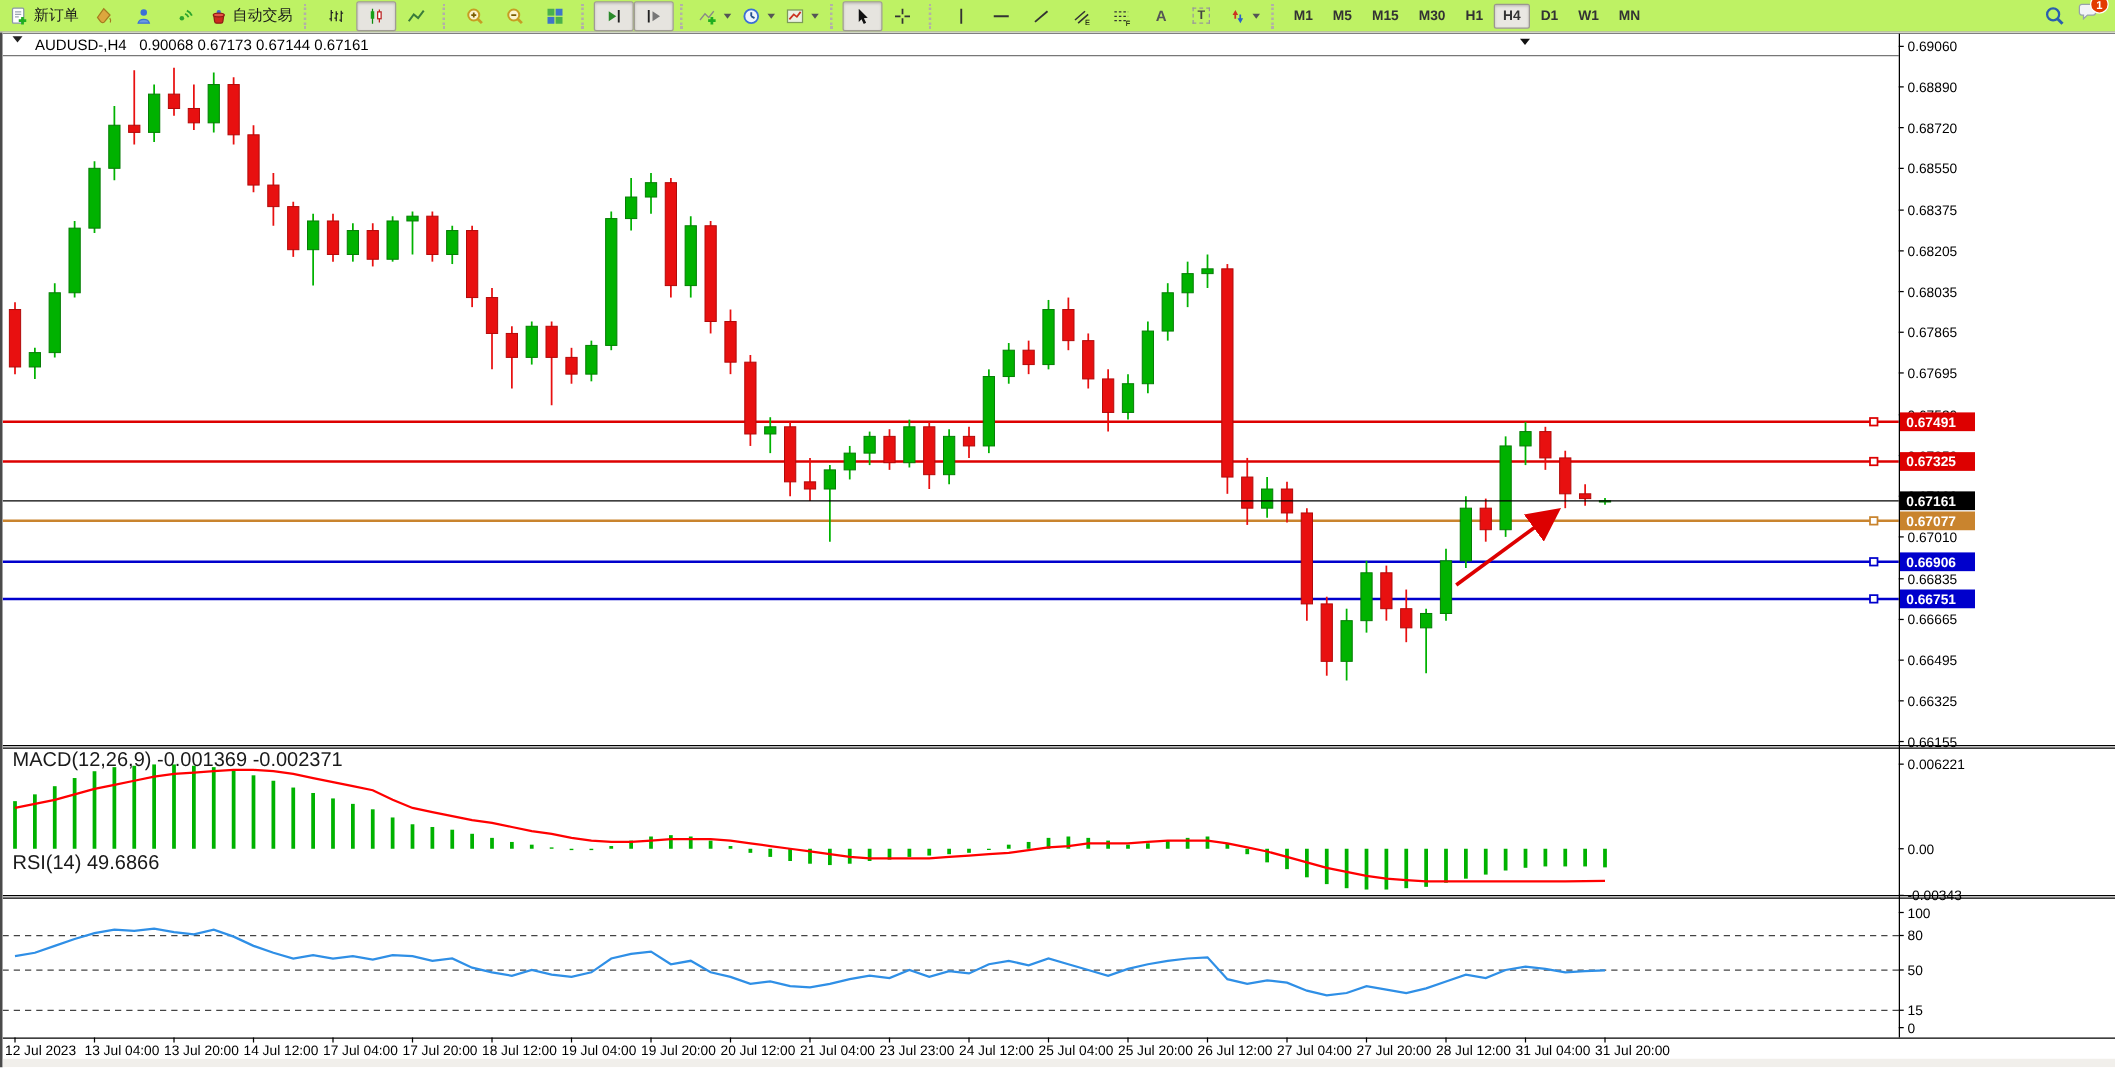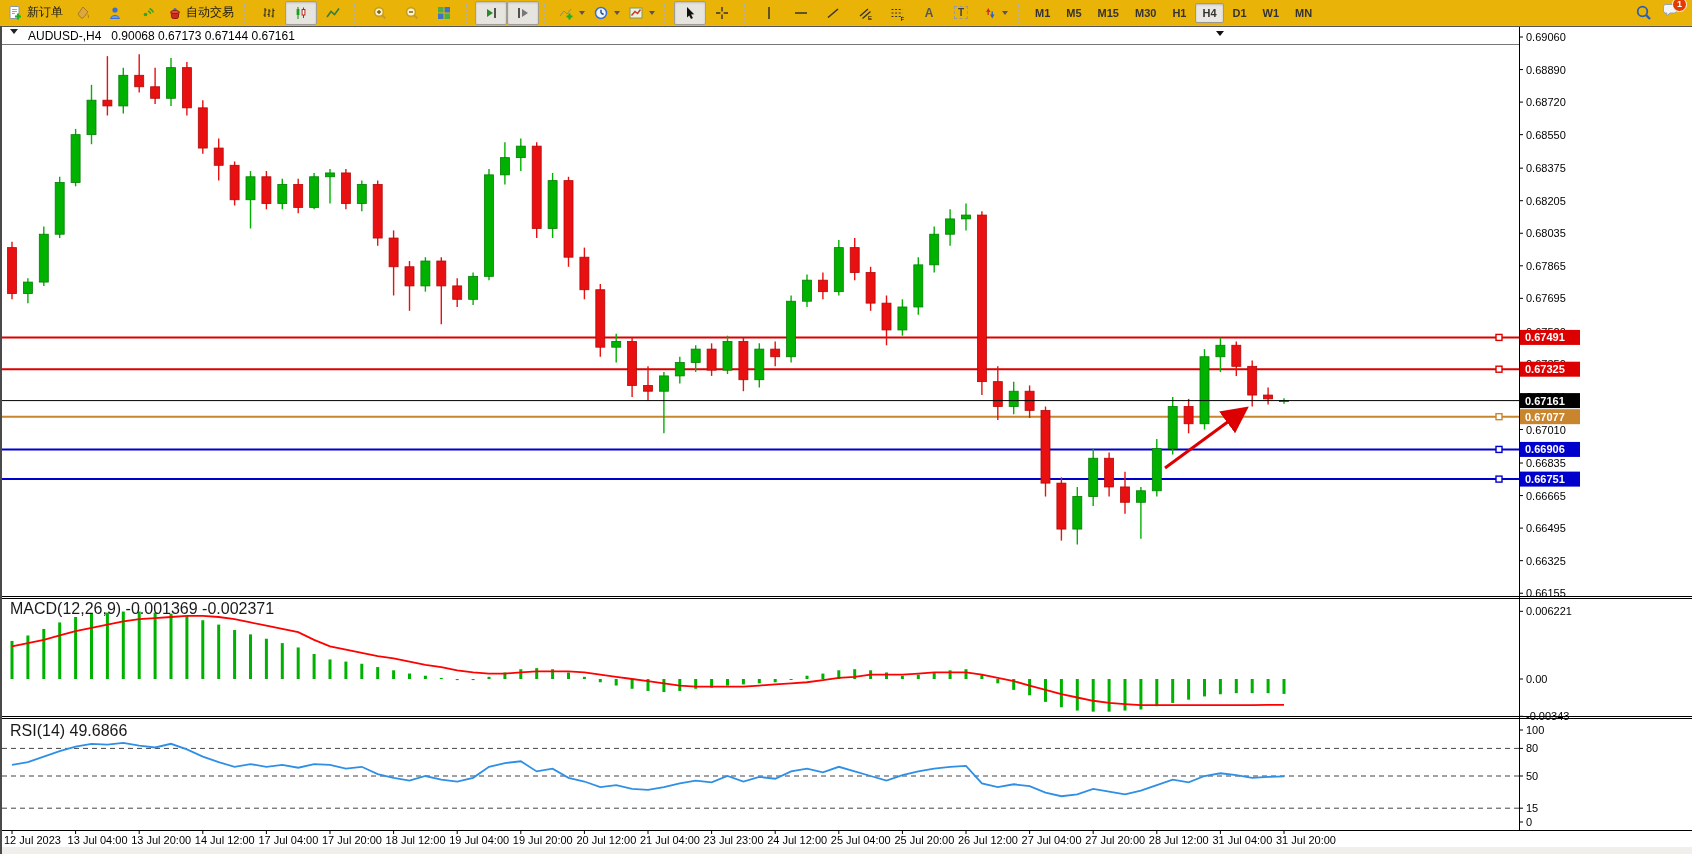--- a/index.html
+++ b/index.html
@@ -1,36 +1,36 @@
 <!DOCTYPE html>
 <html><head>
 <meta charset="utf-8">
 <style>
   html,body{margin:0;padding:0;background:#fff;font-family:"Liberation Sans",sans-serif;}
   body{width:1692px;}
   
-  .toolbar{height:26px;background:#eab308;border-bottom:1px solid #b8b5ae;display:flex;align-items:center;padding:0 4px;box-sizing:border-box;}
+  .toolbar{height:26px;background:#bef264;border-bottom:1px solid #b8b5ae;display:flex;align-items:center;padding:0 4px;box-sizing:border-box;}
   .tb{height:22px;min-width:24px;display:flex;align-items:center;justify-content:center;gap:3px;padding:0 3px;border:1px solid transparent;border-radius:2px;cursor:default;}
   .tb.pressed{background:#e6e4df;border-color:#a09c94;box-shadow:inset 0 1px 2px rgba(0,0,0,.18);}
   .tb-label{font-size:12px;color:#1a1a1a;white-space:nowrap;}
   .sep{width:3px;height:20px;border-left:2px dotted #b3b0a8;margin:0 5px;}
   .caret{width:0;height:0;border-left:3px solid transparent;border-right:3px solid transparent;border-top:4px solid #555;margin-left:2px;}
   .tf{font-size:11px;font-weight:bold;color:#333;padding:3px 6px;margin:0 1px;border:1px solid transparent;border-radius:2px;cursor:default;}
   .tf.active{background:#e9e7e2;border-color:#9b978f;box-shadow:inset 0 1px 2px rgba(0,0,0,.2);}
   .right-tools{margin-left:auto;display:flex;align-items:center;gap:8px;padding-right:8px;}
   .chat-wrap{position:relative;}
   .badge{position:absolute;top:-5px;right:-7px;background:#e33b00;color:#fff;font-size:9px;font-weight:bold;border-radius:50%;width:13px;height:13px;display:flex;align-items:center;justify-content:center;border:1px solid #fff;}
   
   .chart-window{position:relative;width:1692px;height:828px;box-sizing:border-box;border-left:2px solid #4a4a4a;background:#fff;overflow:hidden;}
   .title-overlay{position:absolute;left:8px;top:3px;display:flex;align-items:flex-start;gap:10px;font-size:12px;color:#000;z-index:5;}
   .tri{width:0;height:0;border-left:4px solid transparent;border-right:4px solid transparent;border-top:5px solid #222;}
   .mark-tri{position:absolute;left:1214px;top:5px;width:0;height:0;border-left:4px solid transparent;border-right:4px solid transparent;border-top:5px solid #111;z-index:5;}
   .ind-label{position:absolute;left:8px;font-size:16px;color:#1a1a1a;z-index:5;white-space:pre;}
   #macd-label{top:574px;}
-  #rsi-label{top:696px;}
+  #rsi-label{top:656px;}
   #chart-svg{display:block;}
   #chart-svg text{font-family:"Liberation Sans",sans-serif;font-size:11px;fill:#000;}
   .ic{display:inline-flex;}
 </style>
 </head>
 <body>
 
 <div class="toolbar">
   <div class="tb">
     <span class="ic">

